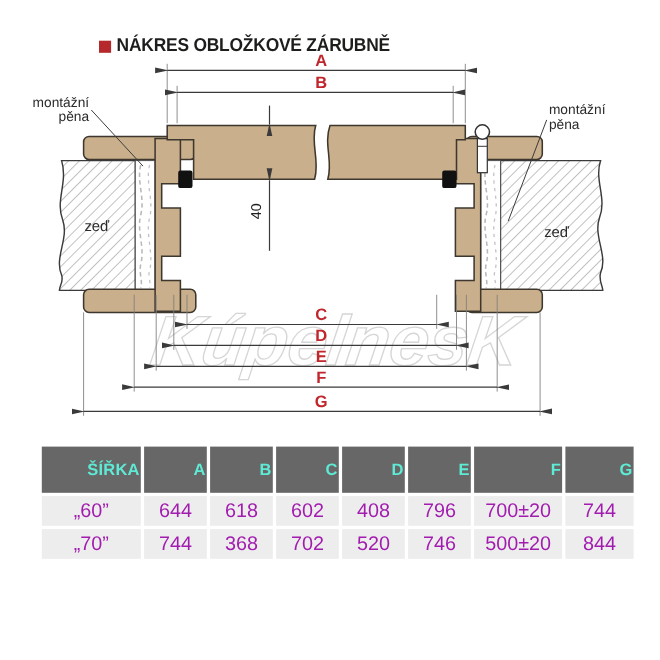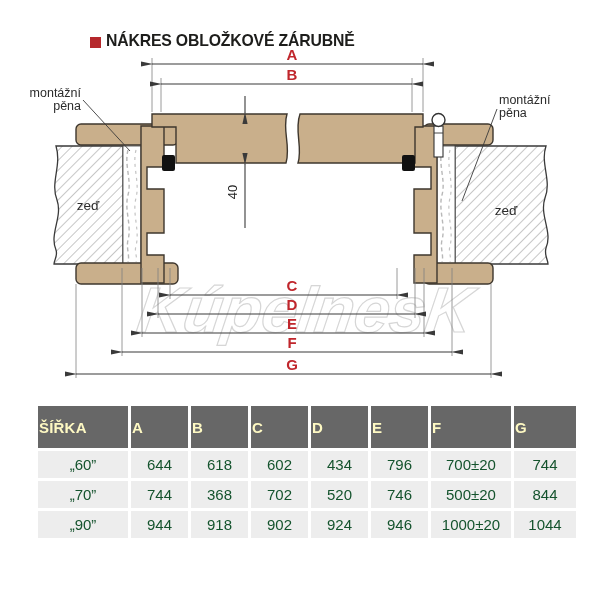--- a/index.html
+++ b/index.html
@@ -8,23 +8,23 @@
   
   #title-row{position:absolute;left:0;top:11px;width:536px;height:30px;margin-top:16px;}
   #title-square{position:absolute;left:90px;top:10px;width:11px;height:11px;background:#b5282c;}
   #title-text{position:absolute;left:106px;top:4px;font-size:17px;font-weight:bold;
               letter-spacing:-0.2px;transform:scaleX(0.93);transform-origin:left center;
               white-space:nowrap;color:#1d1d1b;}
   
   #diagram{position:absolute;left:0;top:0;width:600px;height:405px;}
   
   table#size-table{position:absolute;left:35px;top:403px;border-collapse:separate;border-spacing:3px;}
-  table#size-table th{background:#676767;color:#fef9c3;font-weight:bold;font-size:15px;
-       height:40px;text-align:left;vertical-align:middle;letter-spacing:0.2px;}
-  table#size-table td{background:#ededed;color:#14532d;font-size:15px;height:25px;
+  table#size-table th{background:#676767;color:#5eead4;font-weight:bold;font-size:15px;
+       height:40px;text-align:right;vertical-align:middle;letter-spacing:0.2px;}
+  table#size-table td{background:#ededed;color:#a21caf;font-size:18px;height:25px;
        text-align:center;vertical-align:middle;}
   .c-w{width:88px;} .c-n{width:55px;} .c-f{width:78px;} .c-g{width:60px;}
 </style>
 </head>
 <body>
 
 <div id="stage">
 
   <div id="title-row">
     <span id="title-square"></span>
@@ -157,41 +157,31 @@
         <th class="c-f">F</th>
         <th class="c-g">G</th>
       </tr>
     </thead>
     <tbody>
       <tr>
         <td>„60”</td>
         <td>644</td>
         <td>618</td>
         <td>602</td>
-        <td>434</td>
+        <td>408</td>
         <td>796</td>
         <td>700±20</td>
         <td>744</td>
       </tr>
       <tr>
         <td>„70”</td>
         <td>744</td>
         <td>368</td>
         <td>702</td>
         <td>520</td>
         <td>746</td>
         <td>500±20</td>
         <td>844</td>
       </tr>
-      <tr>
-        <td>„90”</td>
-        <td>944</td>
-        <td>918</td>
-        <td>902</td>
-        <td>924</td>
-        <td>946</td>
-        <td>1000±20</td>
-        <td>1044</td>
-      </tr>
     </tbody>
   </table>
 
 </div>
 
 </body></html>

